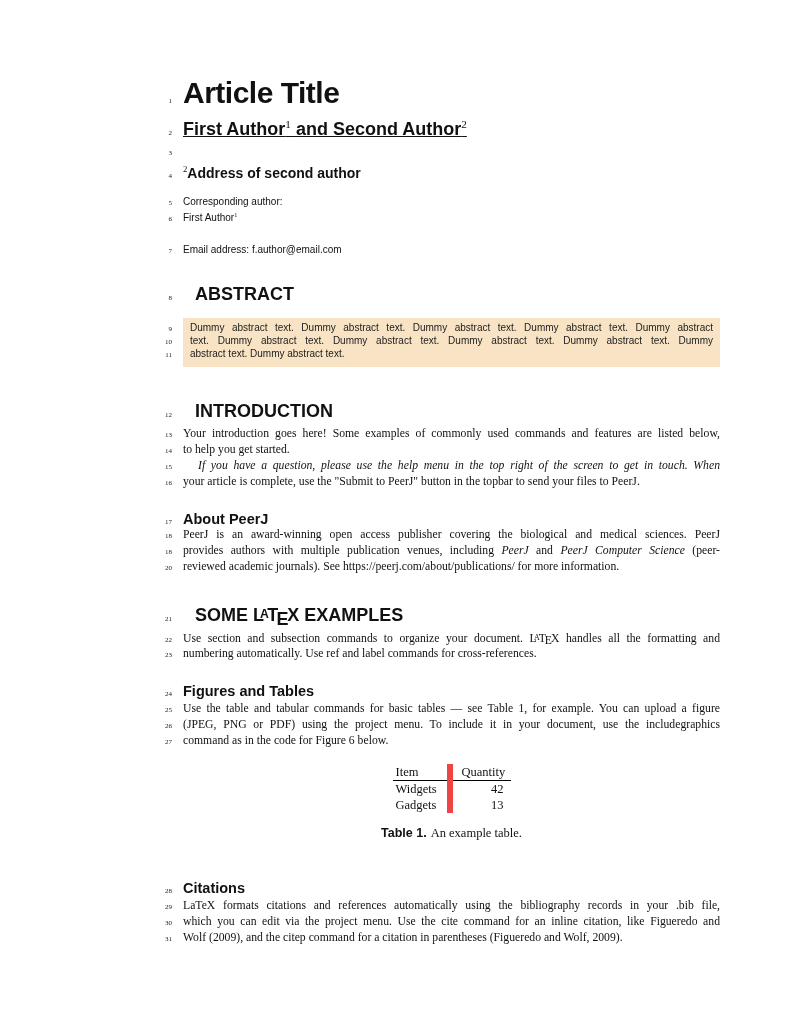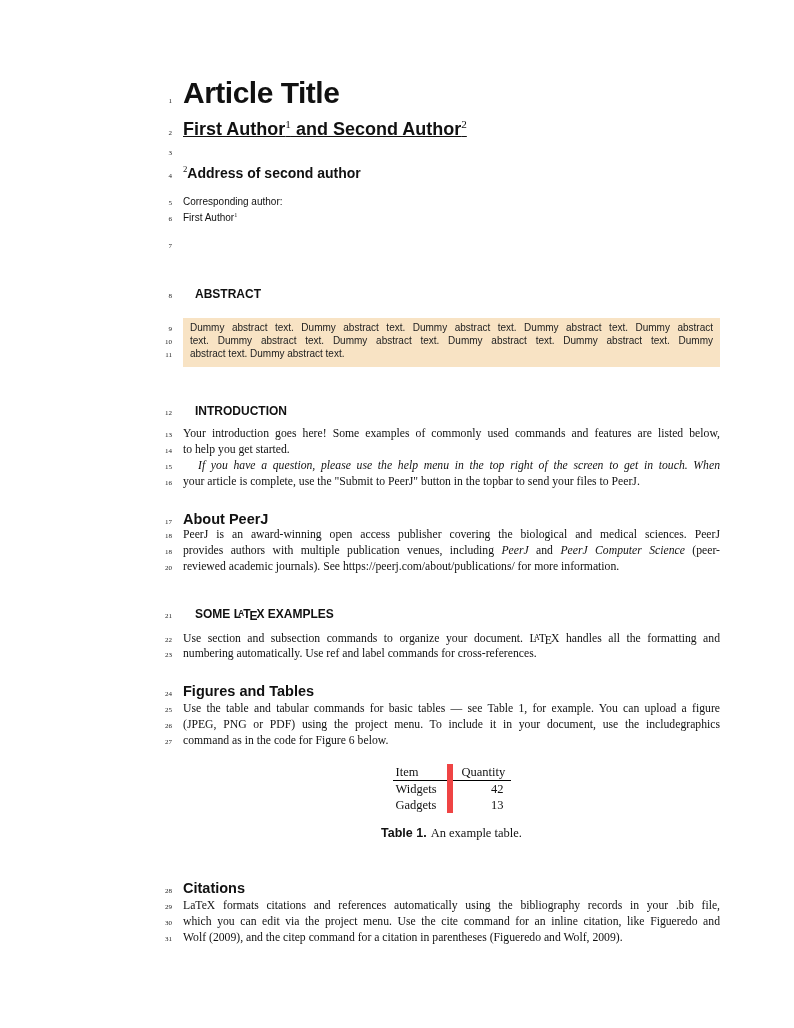--- a/index.html
+++ b/index.html
@@ -12,21 +12,21 @@
   .num {
     flex:0 0 172px; text-align:right; font-family:"Liberation Serif", serif;
     font-size:7px; color:#222; letter-spacing:0;
   }
   .content { flex:0 0 537px; margin-left:11px; }
   
   .title-text { font-family:"Liberation Sans", sans-serif; font-weight:bold; font-size:30px; line-height:30px; letter-spacing:-0.5px; }
   .authors-text { font-family:"Liberation Sans", sans-serif; font-weight:bold; font-size:18px; line-height:20px;text-decoration:underline; }
   .affil-text { font-family:"Liberation Sans", sans-serif; font-weight:bold; font-size:14px; line-height:16px; }
   .info-text { font-family:"Liberation Sans", sans-serif; font-weight:normal; font-size:10px; line-height:16px; }
-  .h1-text { font-family:"Liberation Sans", sans-serif; font-weight:bold; font-size:12px; line-height:20px;margin-left:23px; }
+  .h1-text { font-family:"Liberation Sans", sans-serif; font-weight:bold; font-size:18px; line-height:20px;margin-left:23px; }
   .h2-text { font-family:"Liberation Sans", sans-serif; font-weight:bold; font-size:14.5px; line-height:17px; }
   
   .body-text { font-size:11.7px; line-height:16px; }
   .just { text-align:justify; text-align-last:justify; }
   .indent { text-indent:15px;font-style:italic; }
   .it { font-style:italic; }
   
   sup { font-family:"Liberation Serif", serif; font-weight:normal; font-size:0.62em; vertical-align:super; line-height:0; }
   
   .abs-box { position:absolute; left:183px; top:318px; width:537px; height:49px; }
@@ -72,20 +72,21 @@
   <div class="row" style="top:194px">
     <span class="num">5</span>
     <span class="content info-text">Corresponding author:</span>
   </div>
   <div class="row" style="top:210px">
     <span class="num">6</span>
     <span class="content info-text"><span>First Author</span><sup>1</sup></span>
   </div>
   <div class="row" style="top:242px">
     <span class="num">7</span>
+    <span class="content info-text">Email address: f.author@email.com</span>
   </div>
 
   <div class="row" style="top:284px">
     <span class="num">8</span>
     <span class="content h1-text">ABSTRACT</span>
   </div>
   <div class="abs-box" style="background: rgb(248, 227, 196);"></div>
   <div class="row" style="top:321px">
     <span class="num">9</span>
     <span class="content abs-text just">Dummy abstract text. Dummy abstract text. Dummy abstract text. Dummy abstract text. Dummy abstract</span>

